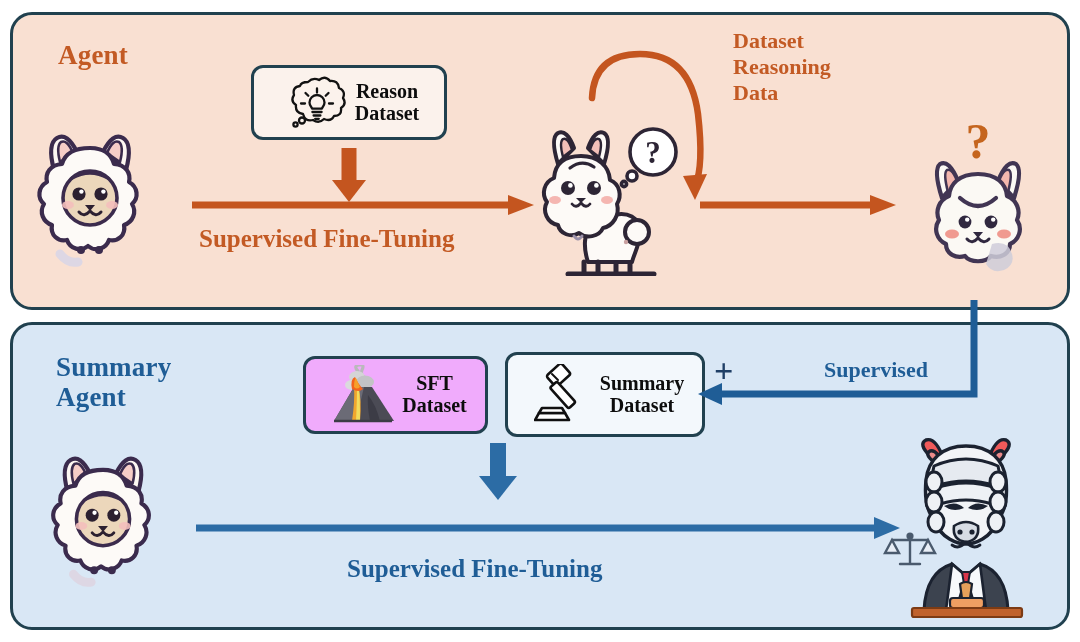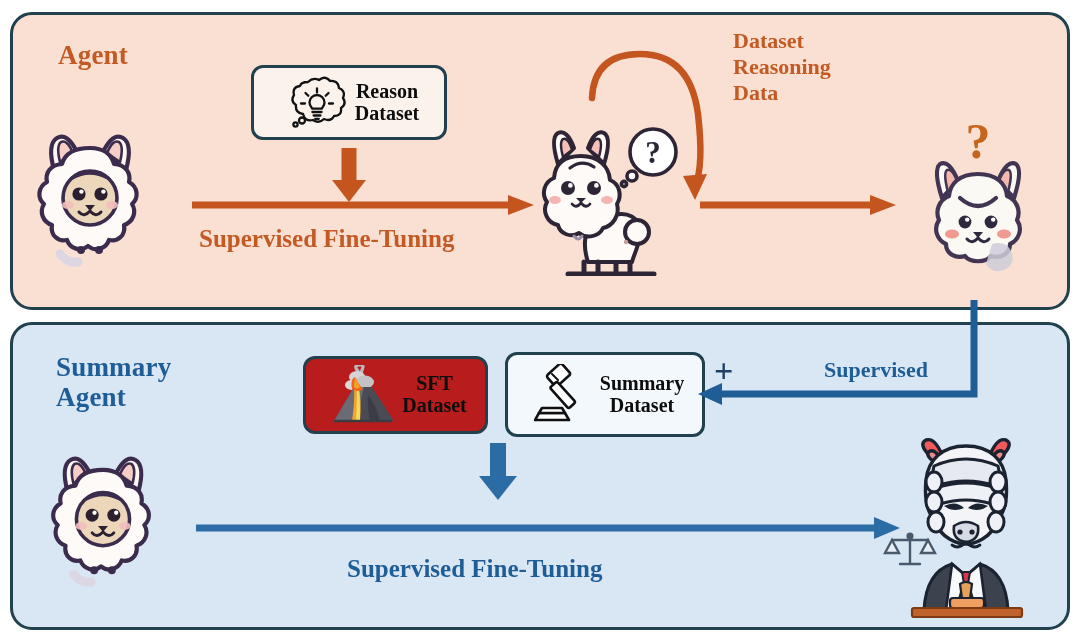--- a/index.html
+++ b/index.html
@@ -10,21 +10,21 @@
   #reasoning-panel{left:10px;top:12px;width:1060px;height:298px;background:#f9e0d2;border:3px solid #21414f;}
   #summary-panel{left:10px;top:322px;width:1060px;height:308px;background:#d9e7f5;border:3px solid #21414f;}
 
   .panel-title{position:absolute;font-weight:bold;line-height:1.12;letter-spacing:0.2px;}
   #reasoning-title{left:58px;top:40px;font-size:27px;color:#c35a24;}
   #summary-title{left:56px;top:352px;font-size:27px;color:#1f5d96;}
 
   .dsbox{position:absolute;box-sizing:border-box;border-radius:12px;display:flex;align-items:center;
          justify-content:center;gap:8px;background:#fbf2ec;border:3px solid #21414f;padding-left:8px;}
   #reason-dataset-box{left:251px;top:65px;width:196px;height:75px;}
-  #sft-dataset-box{left:303px;top:356px;width:185px;height:78px;background:#b91c1c;}
+  #sft-dataset-box{left:303px;top:356px;width:185px;height:78px;background:#f0abfc;}
   #summary-dataset-box{left:505px;top:352px;width:200px;height:85px;background:#f3f8fc;}
 
   .dslabel{font-weight:bold;color:#0d0d0d;font-size:20px;line-height:1.08;text-align:center;}
   .dsicon{flex:0 0 auto;display:block;}
 
   .arrow-label{position:absolute;font-weight:bold;line-height:1.18;}
   #sft-label-top{left:199px;top:224px;font-size:25px;color:#c35a24;}
   #dpo-label{left:706px;top:224px;font-size:25px;color:#c35a24;}
   #sample-pref-label{left:733px;top:28px;font-size:22px;color:#c35a24;}
   #sft-label-bottom{left:347px;top:554px;font-size:25px;color:#1f5d96;}

